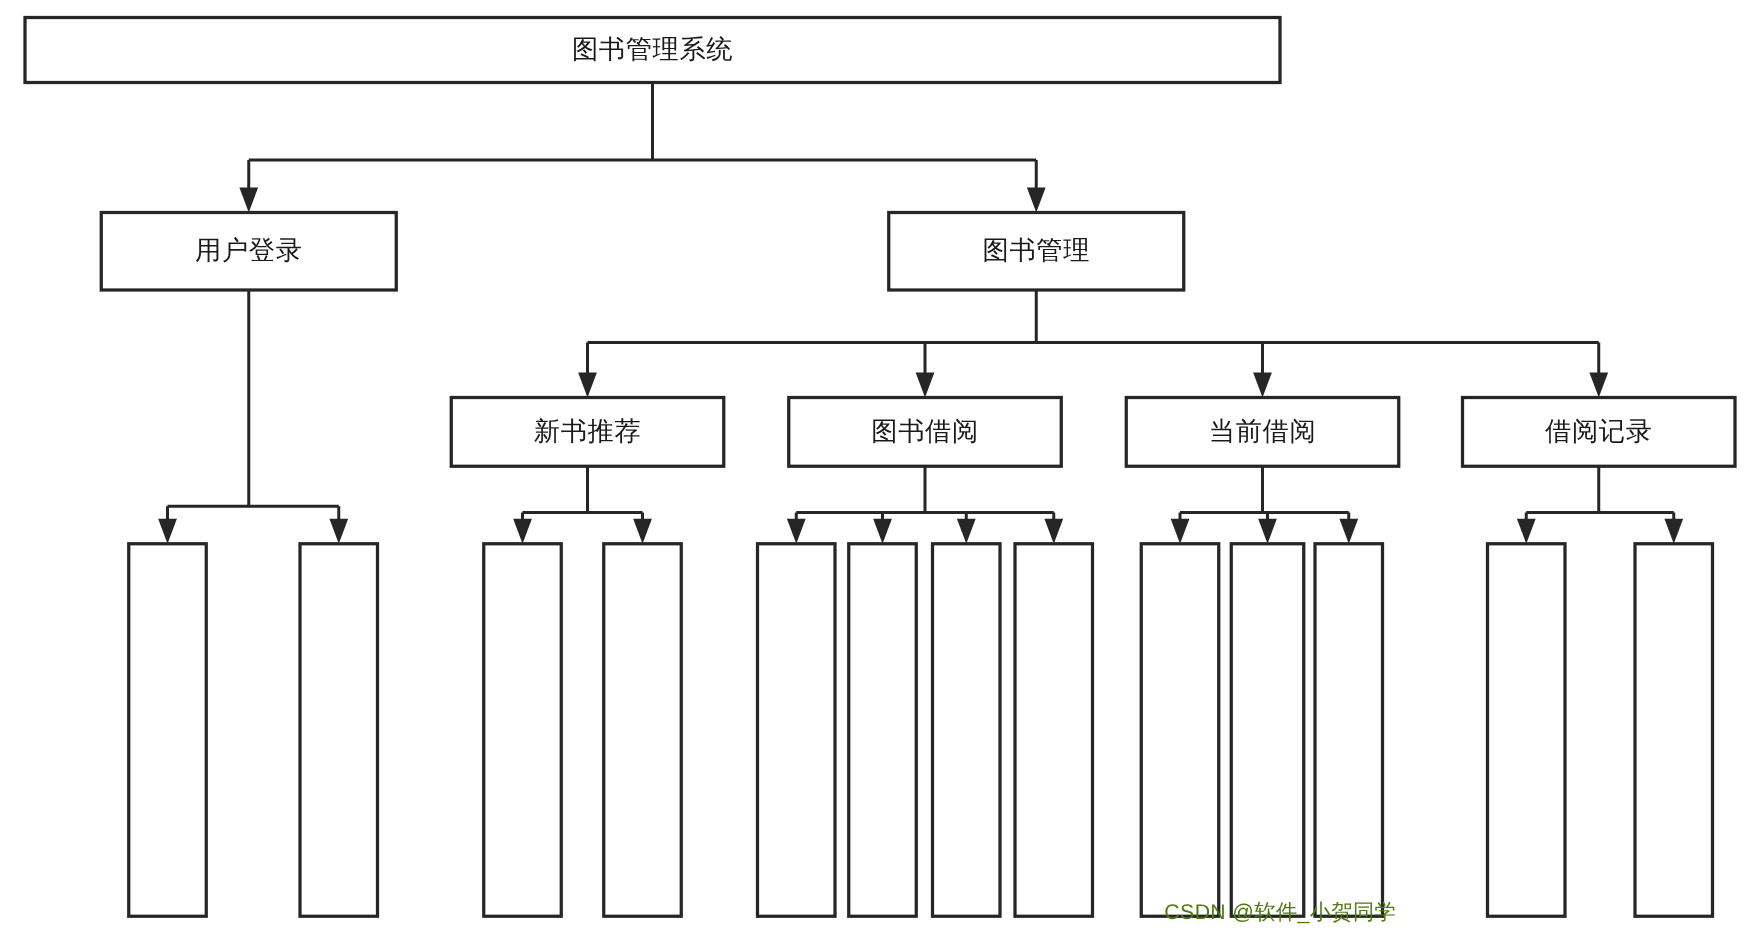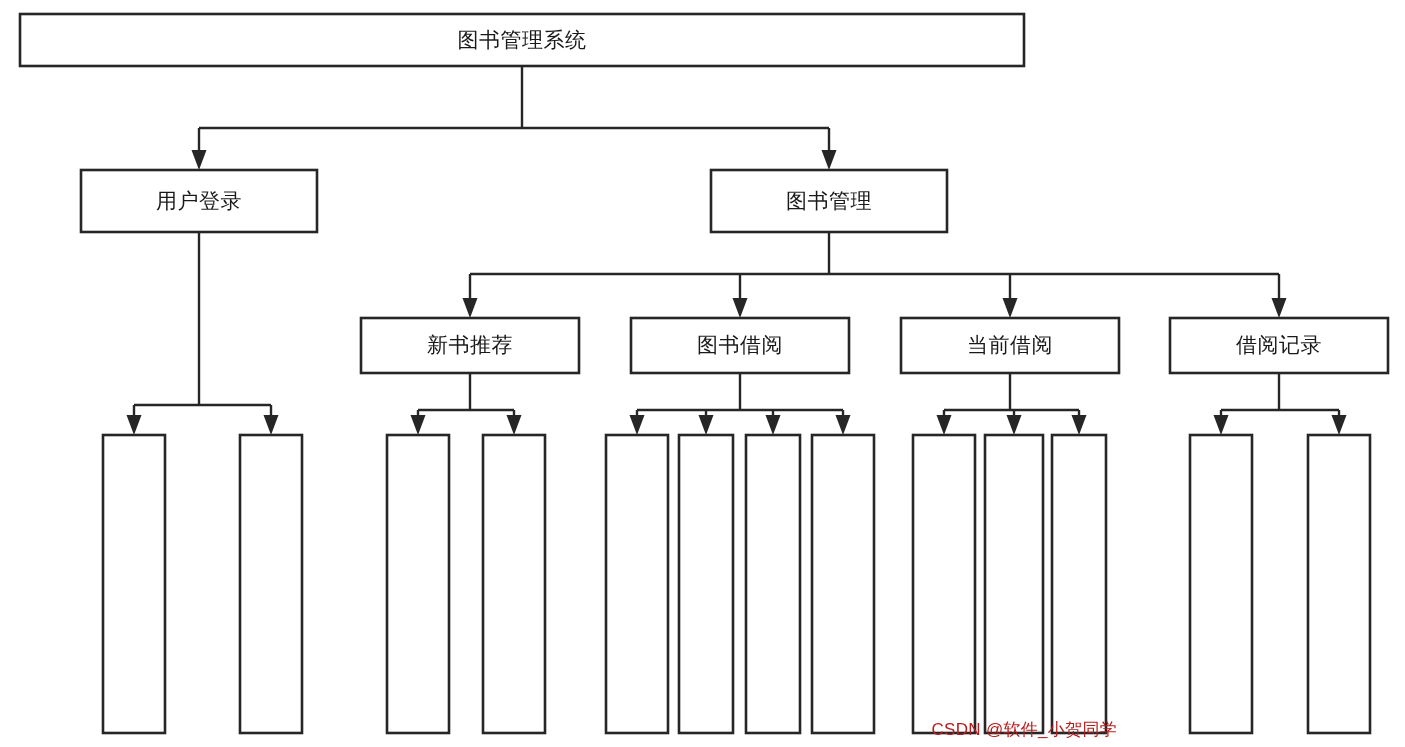--- a/index.html
+++ b/index.html
@@ -53,21 +53,21 @@
   .arrow-head {
     fill: #262626;
     stroke: none;
   }
   .watermark {
     position: absolute;
     right: 8px;
     bottom: 6px;
     font-family: "Liberation Sans", "DejaVu Sans", sans-serif;
     font-size: 17px;
-    color: #b91c1c;
+    color: #4d7c0f;
     white-space: nowrap;
     letter-spacing: 0.3px;
   }
 </style>
 </head>
 <body>
 
 <div id="diagram-root">
 
   <svg id="flow" viewBox="0 0 1405 747">

